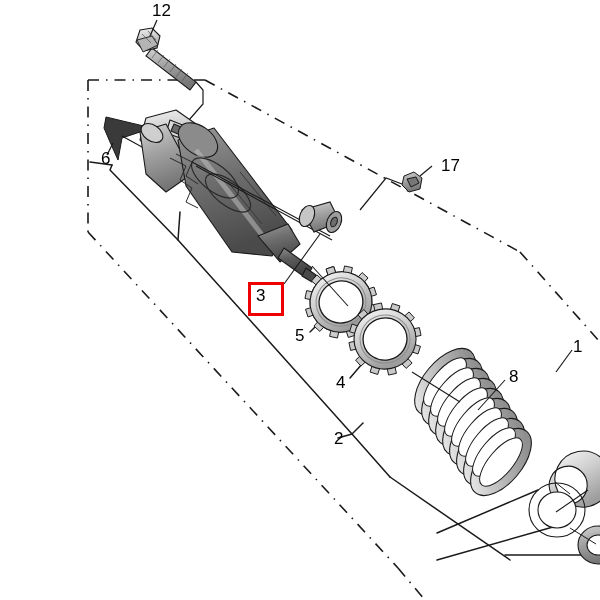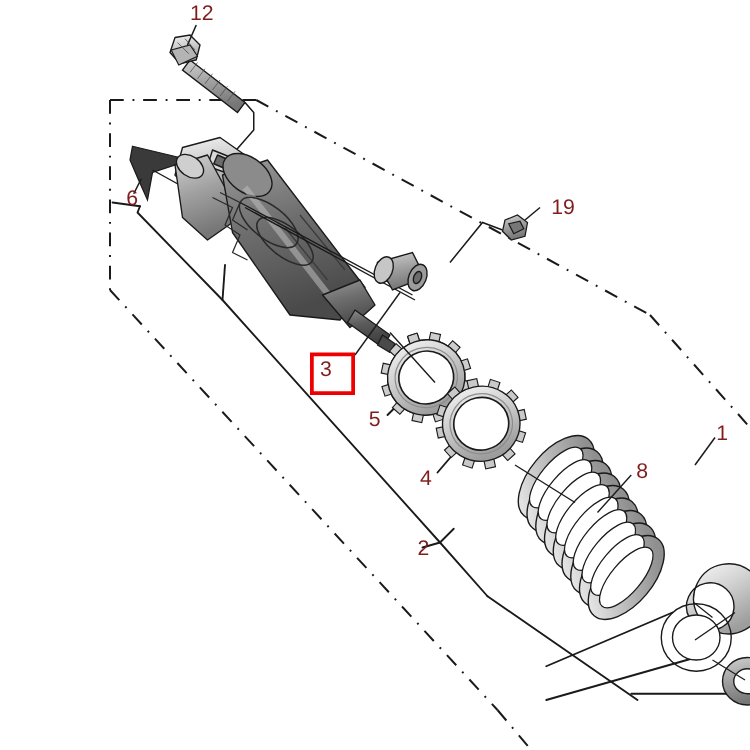--- a/index.html
+++ b/index.html
@@ -8,21 +8,21 @@
     width:600px;height:600px;
     background:#ffffff;
     font-family:"Liberation Sans", sans-serif;
     overflow:hidden;
   }
   #svgroot{position:absolute;left:0;top:0;width:600px;height:600px;}
   .callout{
     position:absolute;
     font-family:"Liberation Sans", sans-serif;
     font-size:17px;
-    color:#7f1d1d;
+    color:#000000;
     line-height:1;
     white-space:nowrap;
     user-select:none;
   }
   .highlight-box{
     position:absolute;
     border:3px solid #ee0000;
     box-sizing:border-box;
     background:transparent;
   }
@@ -278,21 +278,21 @@
       <ellipse cx="598" cy="545" rx="11" ry="10" fill="#ffffff"></ellipse>
       <path d="M 570,528 L 596,544" fill="none" stroke="#1a1a1a" stroke-width="1"></path>
     </g>
 
     <path d="M 572,350 L 556,372" fill="none" stroke="#1a1a1a" stroke-width="1.2"></path>
   </svg>
 
   <div class="highlight-box" id="highlight-box" style="left: 248px; top: 282px; width: 36px; height: 34px; border-color: rgb(238, 0, 0);"></div>
 
   <div class="callout" id="lbl-12" style="left: 152px; top: 2px;">12</div>
-  <div class="callout" id="lbl-13" style="left: 441px; top: 157px;">19</div>
+  <div class="callout" id="lbl-13" style="left: 441px; top: 157px;">17</div>
   <div class="callout" id="lbl-6" style="left: 101px; top: 150px;">6</div>
   <div class="callout" id="lbl-3" style="left: 256px; top: 287px;">3</div>
   <div class="callout" id="lbl-5" style="left: 295px; top: 327px;">5</div>
   <div class="callout" id="lbl-4" style="left: 336px; top: 374px;">4</div>
   <div class="callout" id="lbl-2" style="left: 334px; top: 430px;">2</div>
   <div class="callout" id="lbl-8" style="left: 509px; top: 368px;">8</div>
   <div class="callout" id="lbl-1" style="left: 573px; top: 338px;">1</div>
 
 </div>
 

